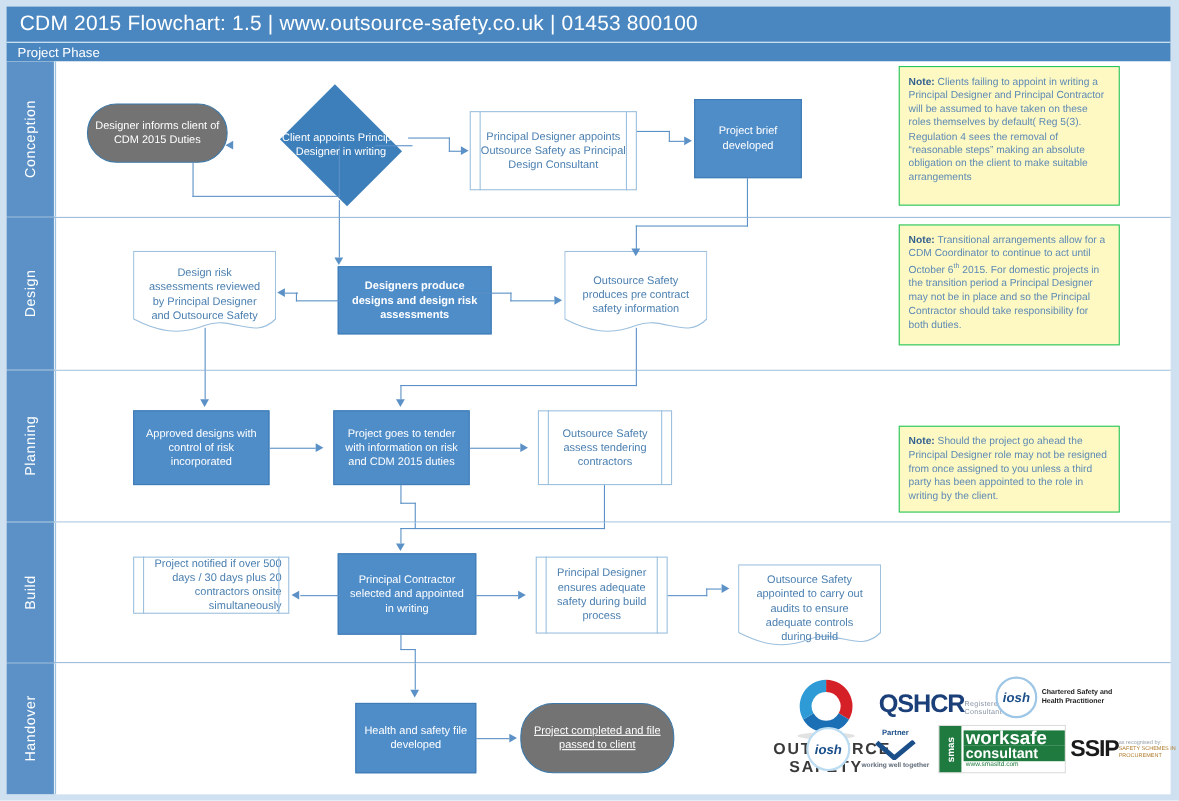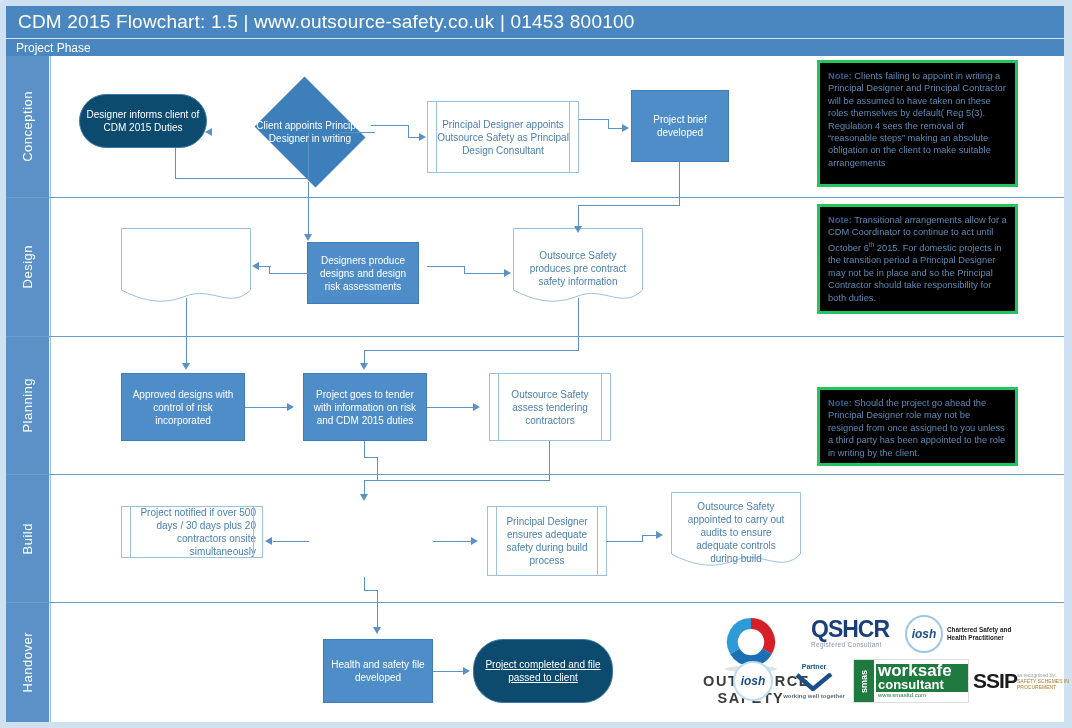--- a/index.html
+++ b/index.html
@@ -68,21 +68,21 @@
     box-sizing:border-box;
     padding:4px 6px;
   }
   .node .txt{display:block;width:100%;}
   
   .n-solid{
     background:#4f8dc9;color:#ffffff;border:1px solid #3f7cb6;
   }
   
   .n-term{
-    background:#0c4a6e;color:#ffffff;border-radius:30px;border:1px solid #3d79a8;
+    background:#737373;color:#ffffff;border-radius:30px;border:1px solid #3d79a8;
   }
   
   .n-diamond{
     background:transparent;border:none;color:#ffffff;justify-content:flex-end;
   }
   .n-diamond .dshape{
     position:absolute;left:0;top:0;width:100%;height:100%;
     background:#3d7fba;
     transform:rotate(45deg) scale(.707);
     z-index:0;
@@ -101,21 +101,21 @@
   
   .n-doc{
     background:transparent;border:none;color:#4a7fb0;
   }
   .n-doc svg{position:absolute;left:0;top:0;width:100%;height:100%;z-index:0;}
   .n-doc .txt{position:relative;z-index:1;padding:0 6px;
     display:flex;align-items:center;justify-content:center;height:78%;}
   
   .note{
     position:absolute;
-    background:#000000;border:3px solid #22c55e;
+    background:#fef9c3;border:1px solid #22c55e;
     color:#5e8ab5;font-size:9.3px;line-height:12.4px;
     padding:7px 8px;box-sizing:border-box;text-align:left;
   }
   .note b{color:#33618f;font-weight:bold;}
   .note sup{font-size:6.5px;vertical-align:super;}
   
   .conn{position:absolute;background:#5b91c6;}
   .h{height:1.4px;}
   .v{width:1.4px;}
   .arrow{position:absolute;width:0;height:0;}
@@ -196,23 +196,24 @@
     <div class="lane" style="top:142px;height:139px;">
       <div class="lane-label">
         <span>Design</span>
       </div>
       <div class="lane-body">
 
         <div class="node n-doc" style="left:70px;top:30px;width:130px;height:80px;">
           <svg viewBox="0 0 130 80" preserveAspectRatio="none">
             <path d="M0.5 0.5 H129.5 V62 C110 82 90 58 65 68 C40 78 20 72 0.5 62 Z" fill="#ffffff" stroke="#9cc0de" stroke-width="1"></path>
           </svg>
-        </div>
-
-        <div class="node n-solid" style="left:256px;top:44px;width:112px;height:62px;">
+          <span class="txt">Design risk assessments reviewed by Principal Designer and Outsource Safety</span>
+        </div>
+
+        <div class="node n-solid" style="left:256px;top:44px;width:140px;height:62px;font-weight:bold;">
           <span class="txt">Designers produce designs and design risk assessments</span>
         </div>
 
         <div class="node n-doc" style="left:462px;top:30px;width:130px;height:80px;">
           <svg viewBox="0 0 130 80" preserveAspectRatio="none">
             <path d="M0.5 0.5 H129.5 V62 C110 82 90 58 65 68 C40 78 20 72 0.5 62 Z" fill="#ffffff" stroke="#9cc0de" stroke-width="1"></path>
           </svg>
           <span class="txt">Outsource Safety produces pre contract safety information</span>
         </div>
 
@@ -289,26 +290,29 @@
     <div class="lane" style="top:419px;height:128px;">
       <div class="lane-label">
         <span>Build</span>
       </div>
       <div class="lane-body">
 
         <div class="node n-pre" style="left:70px;top:31px;width:142px;height:52px;text-align:right;">
           <span class="txt">Project notified if over 500 days / 30 days plus 20 contractors onsite simultaneously</span>
         </div>
 
+        <div class="node n-solid" style="left:256px;top:28px;width:126px;height:74px;">
+          <span class="txt">Principal Contractor selected and appointed in writing</span>
+        </div>
 
         <div class="node n-pre" style="left:436px;top:31px;width:120px;height:70px;">
           <span class="txt">Principal Designer ensures adequate safety during build process</span>
         </div>
 
-        <div class="node n-doc" style="left:620px;top:17px;width:130px;height:80px;align-items:center;">
+        <div class="node n-doc" style="left:620px;top:38px;width:130px;height:80px;align-items:center;">
           <svg viewBox="0 0 130 80" preserveAspectRatio="none">
             <path d="M0.5 0.5 H129.5 V62 C110 82 90 58 65 68 C40 78 20 72 0.5 62 Z" fill="#ffffff" stroke="#9cc0de" stroke-width="1"></path>
           </svg>
           <span class="txt">Outsource Safety appointed to carry out audits to ensure adequate controls during build</span>
         </div>
 
         <div class="conn v" style="left:326px;top:0px;height:6px;"></div>
         <div class="conn h" style="left:313px;top:5px;width:186px;"></div>
         <div class="conn v" style="left:498px;top:0px;height:6px;"></div>
         <div class="conn v" style="left:313px;top:5px;height:14px;"></div>
@@ -360,21 +364,21 @@
                 <path d="M 20.8,12 A 24,24 0 0 1 -20.8,12 L -11.4,6.5 A 13,13 0 0 0 11.4,6.5 Z" fill="#1b6fb5"></path>
                 <path d="M -20.8,12 A 24,24 0 0 1 0,-24 L 0,-13 A 13,13 0 0 0 -11.4,6.5 Z" fill="#2e9ad6"></path>
                 <circle cx="0" cy="0" r="10.5" fill="#ffffff"></circle>
               </g>
               <ellipse cx="36" cy="58" rx="26" ry="3.2" fill="#cfcfcf" opacity="0.6"></ellipse>
             </svg>
             <div class="os-word">OUTSOURCE</div>
             <div class="os-word">SAFETY</div>
           </div>
 
-          <div class="badge" style="left:120px;top:4px;width:88px;height:38px;flex-direction:column;align-items:flex-start;">
+          <div class="badge" style="left:120px;top:4px;width:88px;height:38px;flex-direction:row;align-items:flex-end;">
             <div class="qshcr" style="font-size:23px;line-height:24px;">QSHCR</div>
             <div style="font-size:6.5px;color:#8894a6;letter-spacing:.3px;">Registered Consultant</div>
           </div>
 
           <div class="badge iosh-circ" style="left:214px;top:6px;width:38px;height:38px;font-size:12px;">
             <span>iosh</span>
           </div>
           <div class="badge" style="left:256px;top:10px;width:96px;height:30px;flex-direction:column;align-items:flex-start;justify-content:center;">
             <div style="font-size:6.4px;font-weight:bold;color:#222;line-height:8.5px;">Chartered Safety and</div>
             <div style="font-size:6.4px;font-weight:bold;color:#222;line-height:8.5px;">Health Practitioner</div>

